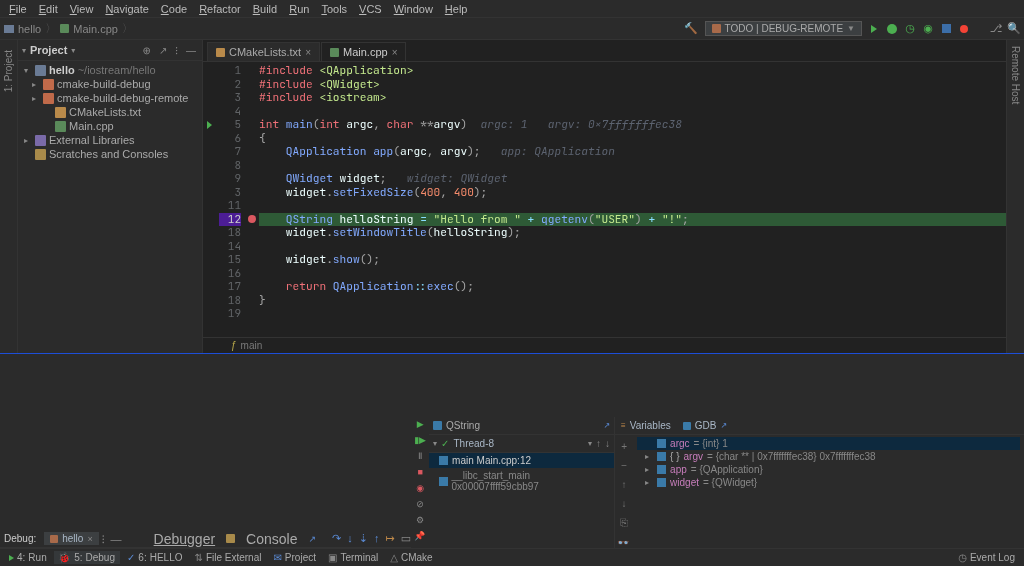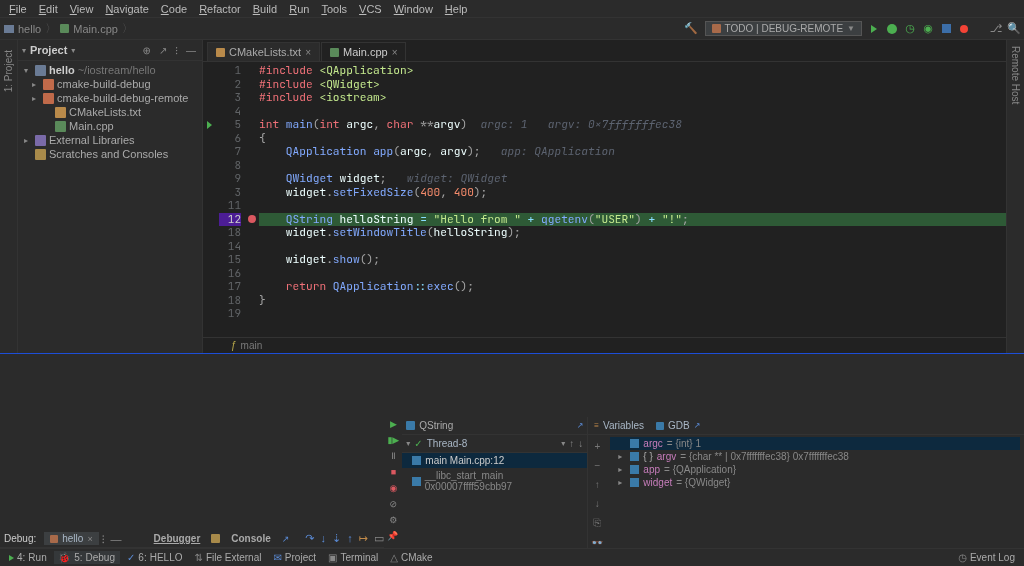--- a/index.html
+++ b/index.html
@@ -63,21 +63,21 @@
   .crumb-bot { height: 16px; border-top: 1px solid #333; padding-left: 28px; display:flex; align-items:center; color:#7a7a7a; font-size:10px; gap: 4px;}
   .crumb-bot .fn-i { color:#b9a94a; }
   .right-strip { width: 18px; background: #2b2b2b; border-left: 1px solid #333; }
   .debug-panel { height: 195px; background: #2b2b2b; border-top: 1px solid #1d4ed8; display: flex; flex-direction: row; align-items: flex-end; }
   .debug-tabs { height: 18px; display: flex; align-items: center; padding-left: 4px; border-bottom: 1px solid #333; }
   .debug-tabs .lbl { color: #ccc; font-size: 10px; margin-right: 8px; }
   .debug-tabs .dtab { background: #3c3f41; padding: 1px 6px; font-size: 10px; display: flex; align-items: center; gap: 4px; }
   .debug-tabs .spacer { flex: 1; }
   .debug-tabs .dbtn { color: #888; padding: 0 3px; font-size: 11px; }
   .debug-tool { height: 18px; display: flex; align-items: center; padding-left: 24px; gap: 6px; border-bottom: 1px solid #333; }
-  .dtab2 { padding: 1px 5px; font-size: 10px; color: #aaa; font-weight: bold; }
+  .dtab2 { padding: 1px 5px; font-size: 14px; color: #aaa; }
   .dtab2.u { text-decoration: underline; }
   .tool-icons { margin-left: 10px; display: flex; gap: 6px; }
   .tool-icons span { color: #888; font-size: 11px; }
   .debug-body { flex: 1; display: flex; }
   .dbg-leftbtn { width: 18px; background: #2b2b2b; display: flex; flex-direction: column; align-items: center; padding-top: 2px; gap: 6px; }
   .dbg-leftbtn span { font-size: 9px; color: #888; }
   .frames-col { width: 186px; border-right: 1px solid #333; display: flex; flex-direction: column; }
   .sub-hdr { height: 18px; display: flex; align-items: center; padding: 0 4px; border-bottom: 1px solid #333; gap: 4px; font-size: 10px; color: #aaa; }
   .sub-hdr .spacer { flex: 1; }
   .thread-row { height: 18px; display: flex; align-items: center; padding: 0 4px; border-bottom: 1px solid #333; font-size: 10px; gap: 4px; }

